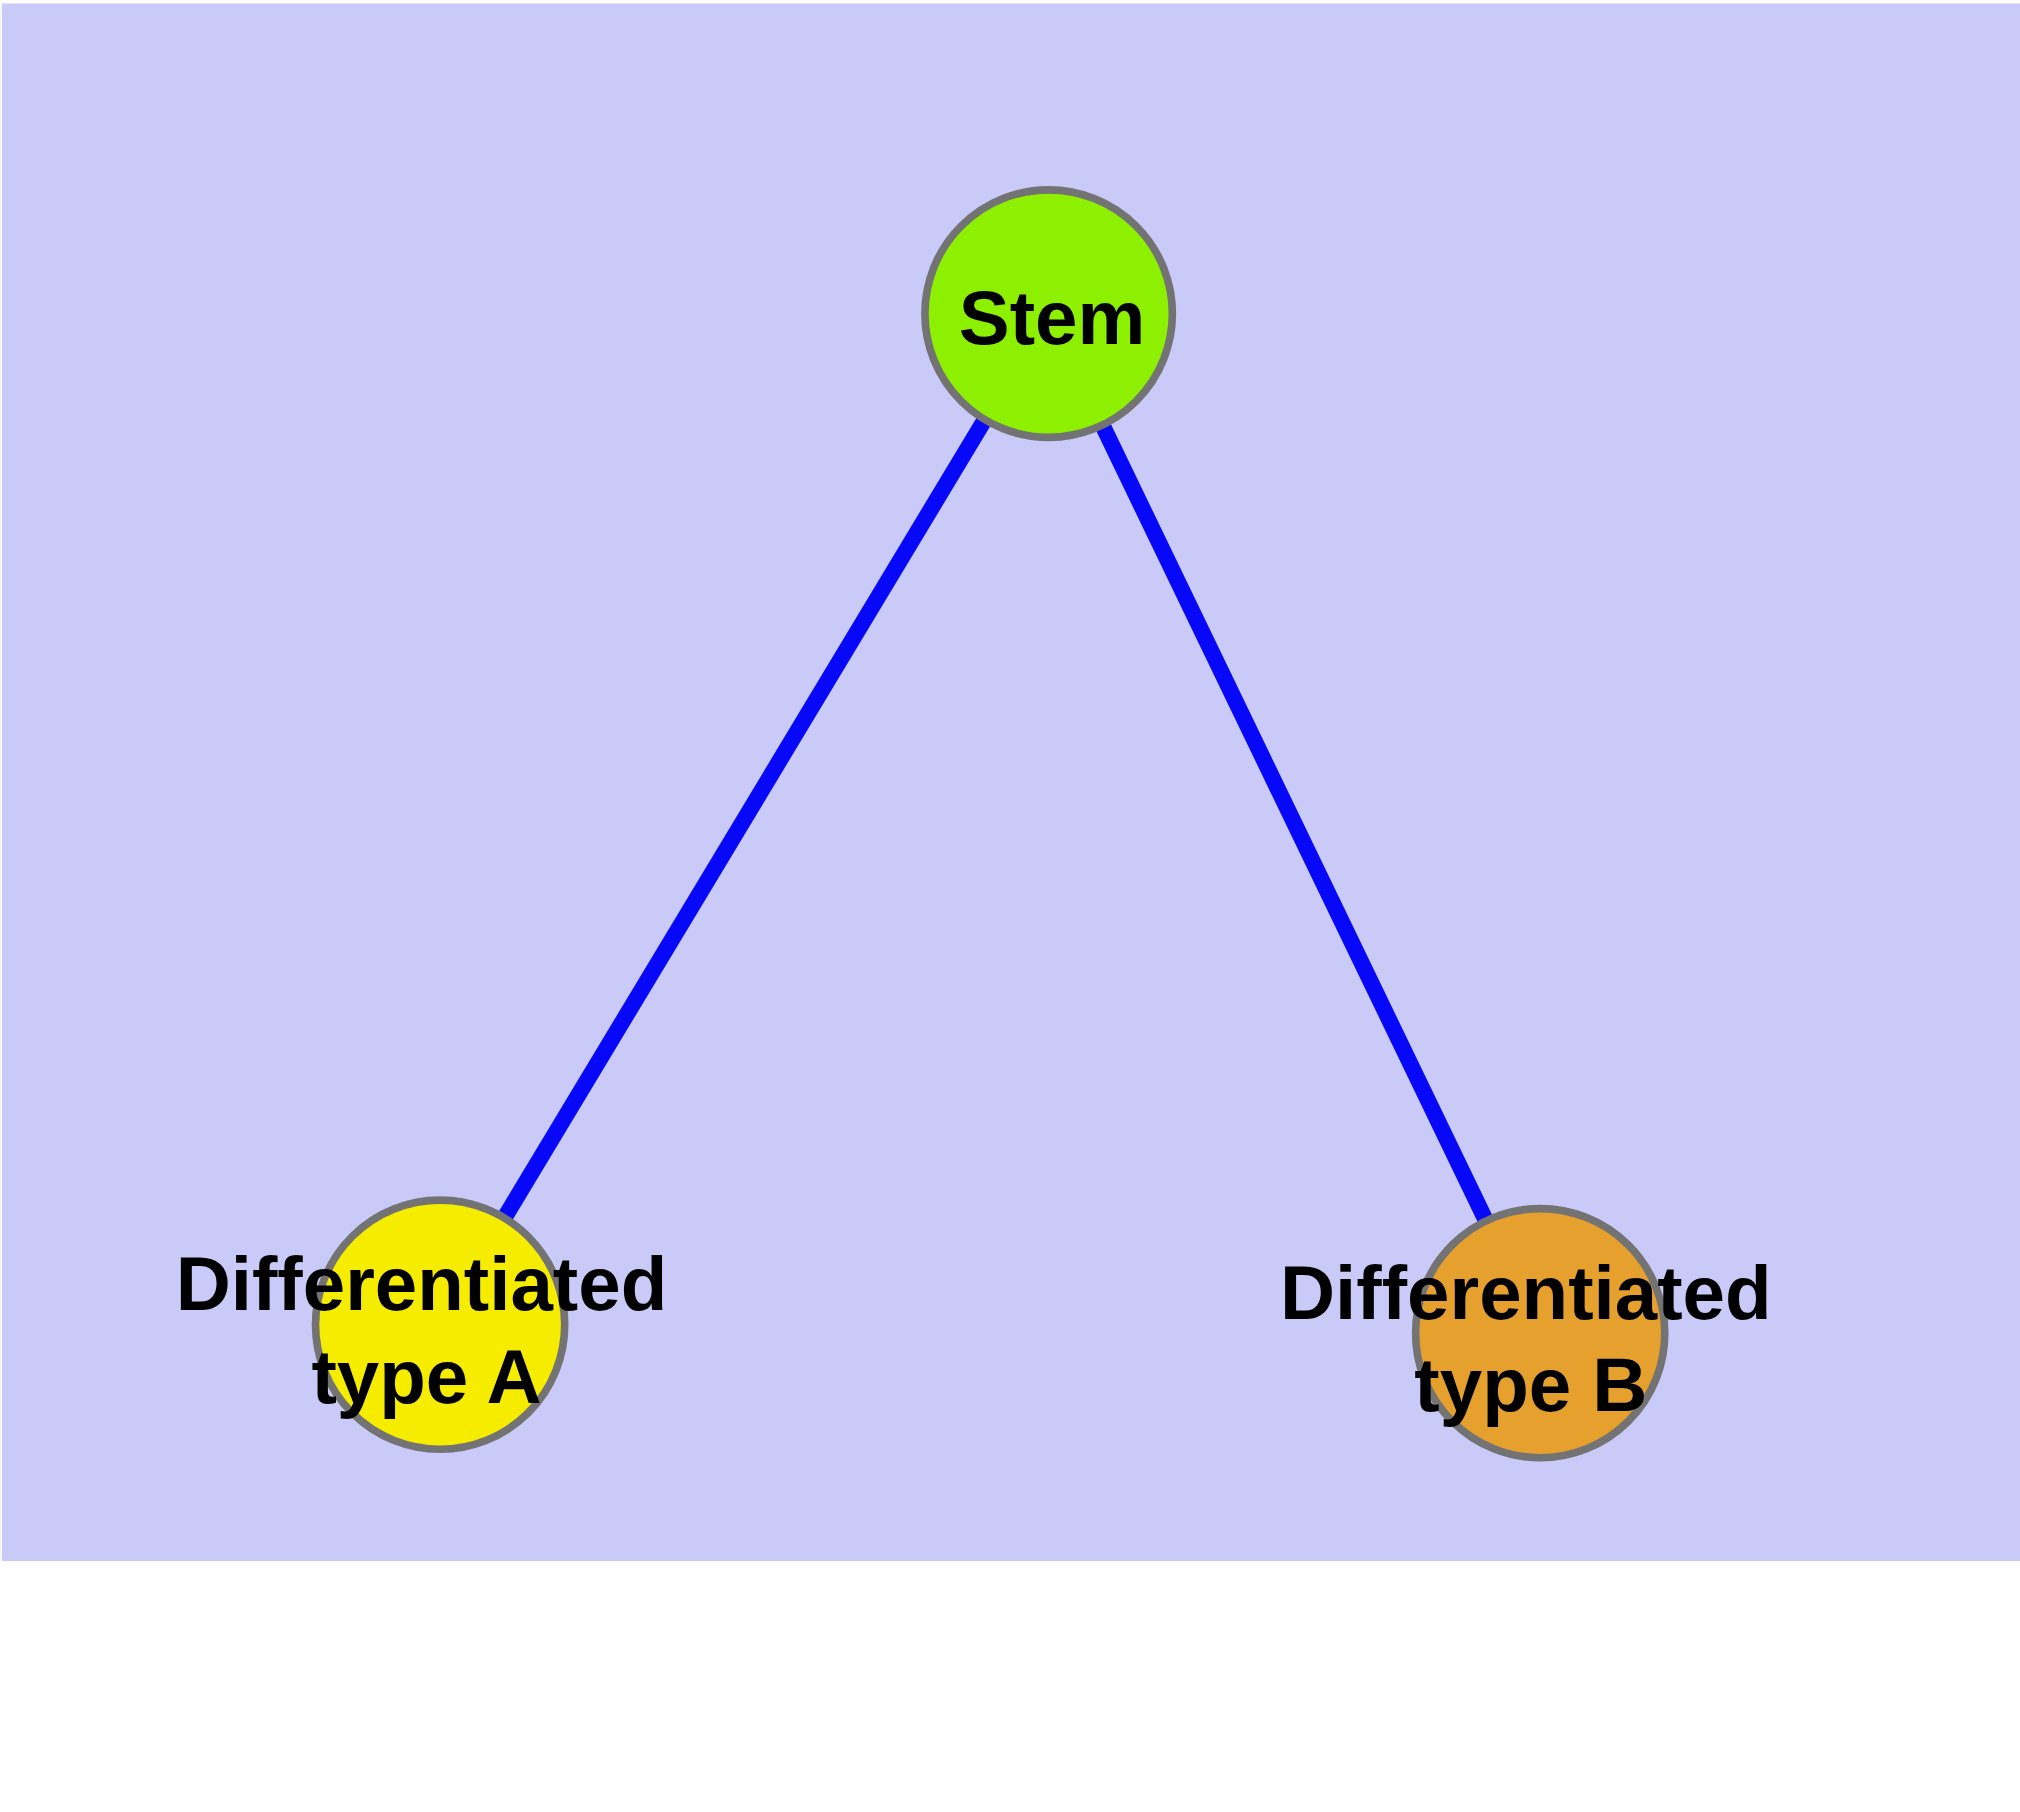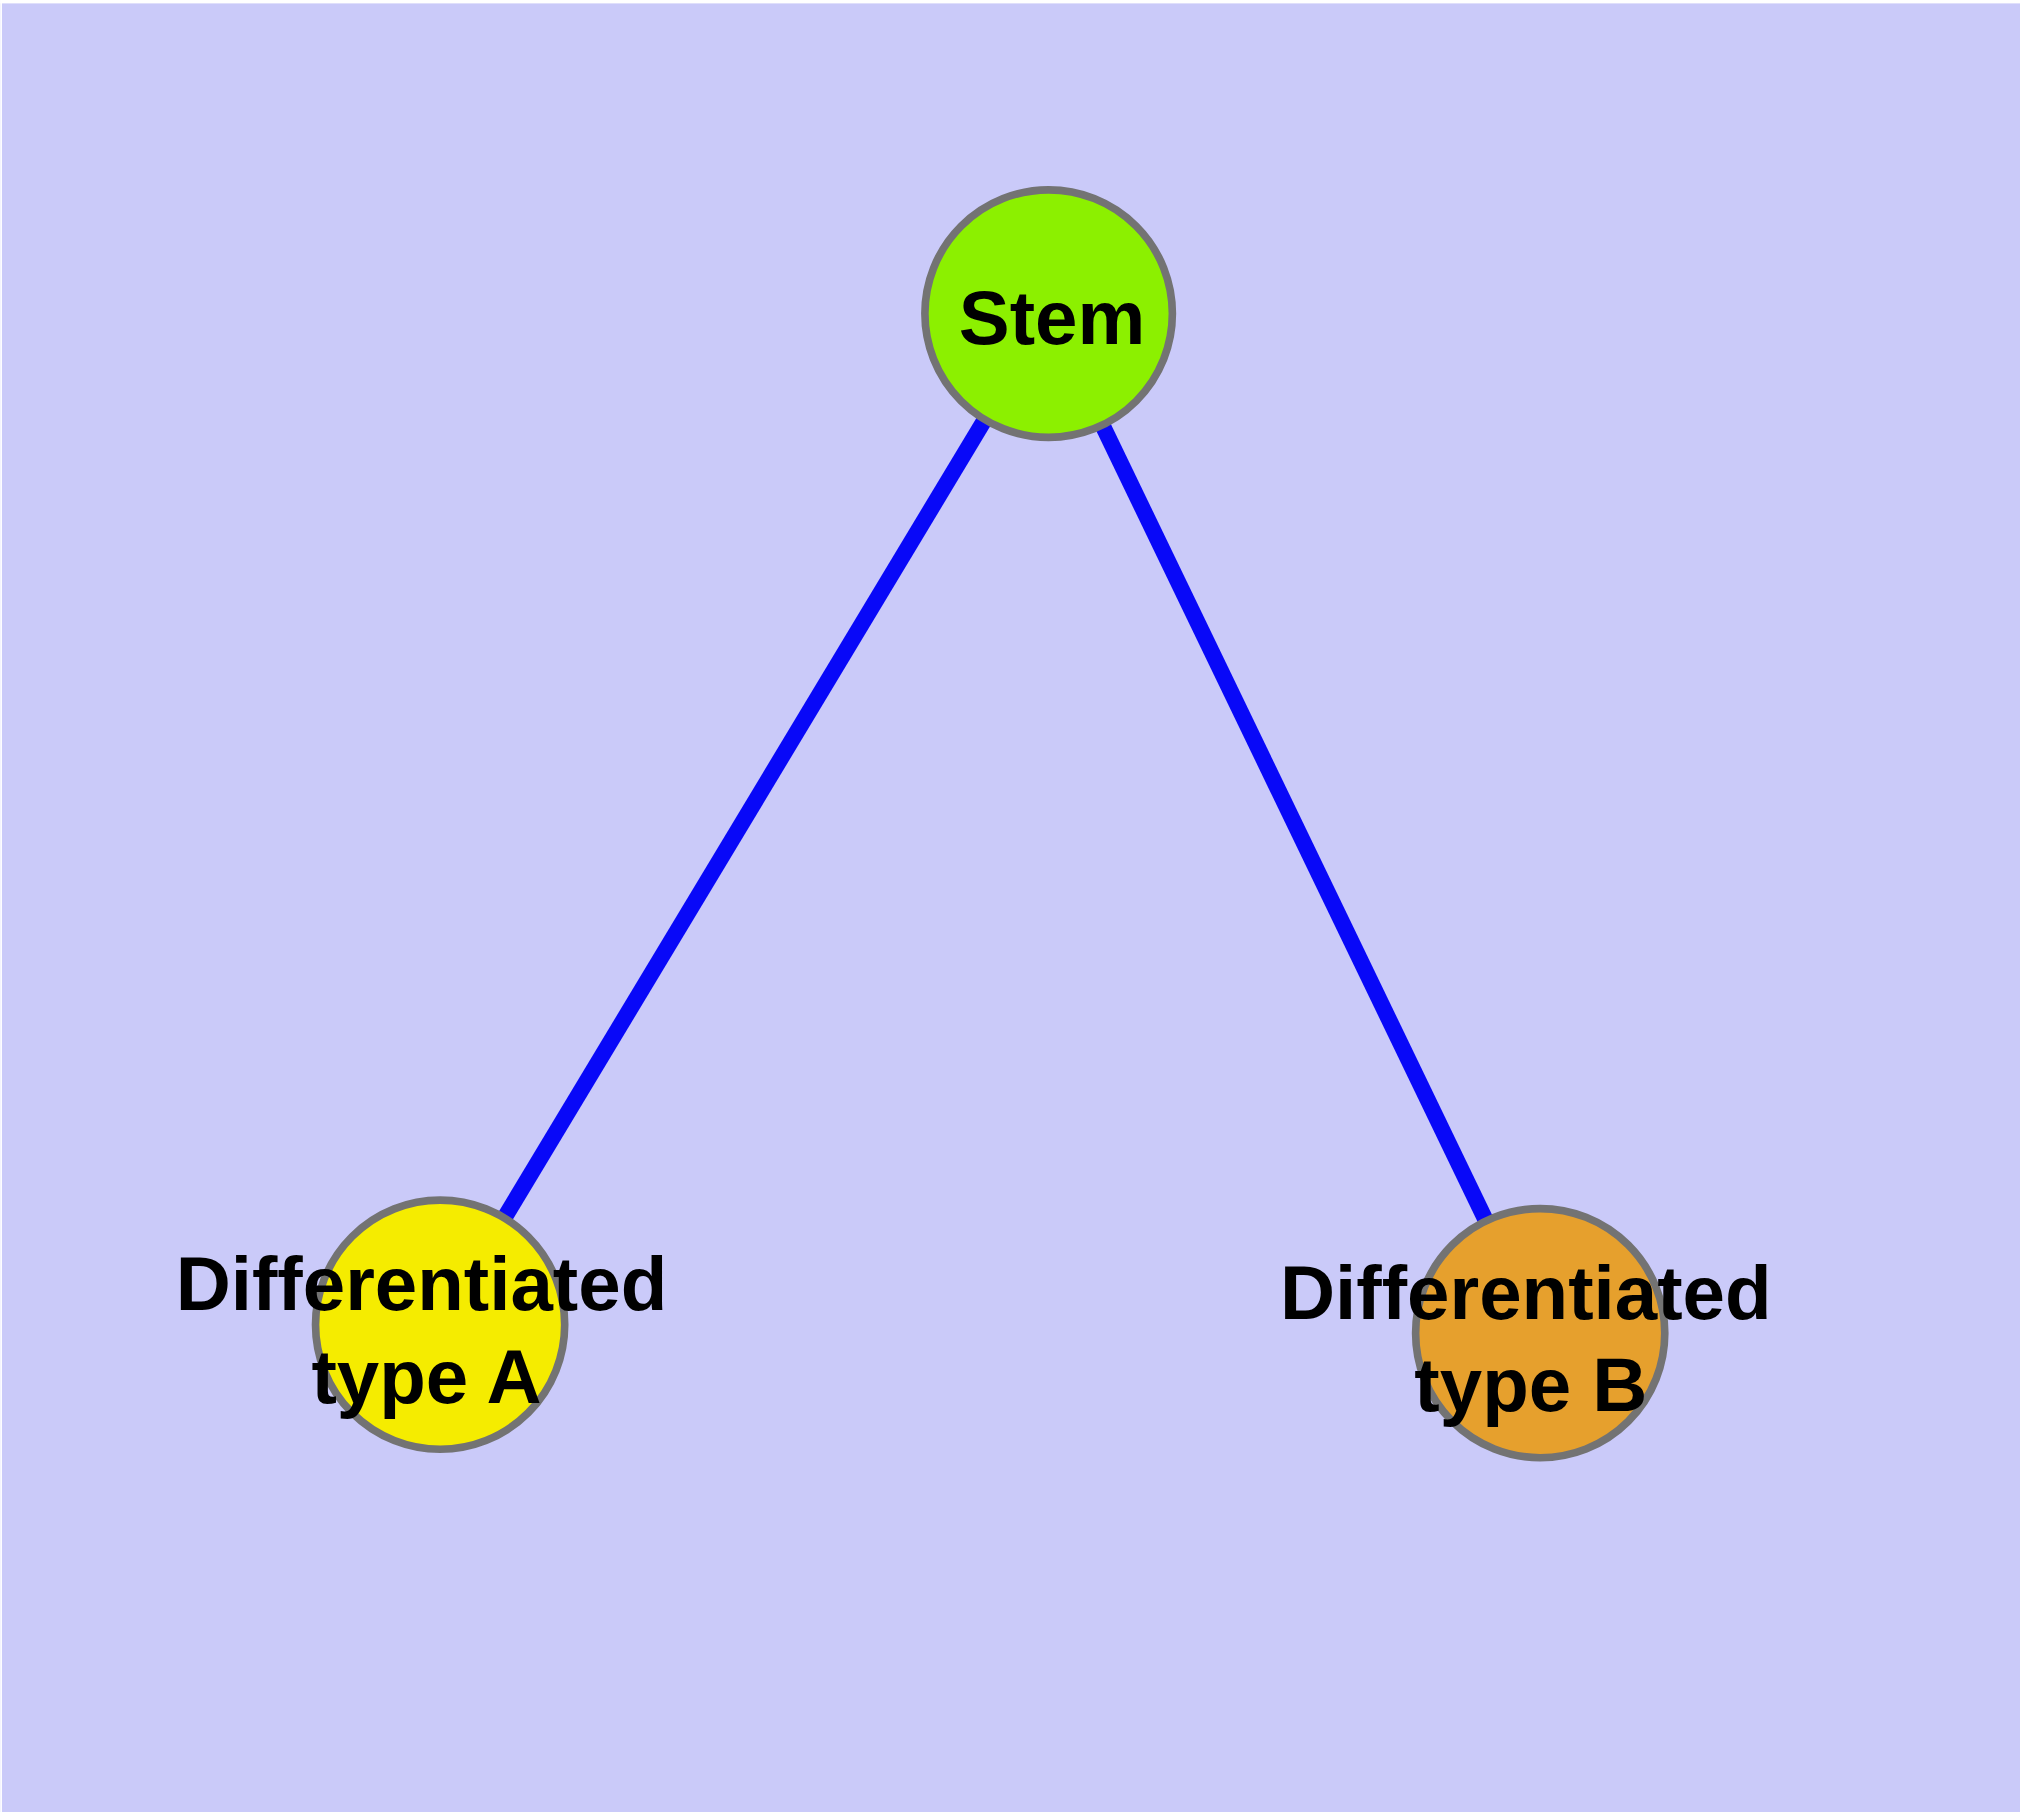--- a/index.html
+++ b/index.html
@@ -2,21 +2,21 @@
 <html style="font-size:13.6px"><head>
 <meta charset="utf-8">
 <style>
   html, body {
     margin: 0;
     padding: 0;
     background: #ffffff;
   }
   .canvas-wrap {
     width: 2021px;
-    height: 1812px;
+    height: 1561px;
     position: relative;
   }
   svg {
     display: block;
   }
   .edge {
     stroke-width: 19;
     fill: none;
   }
   .node-circle {

